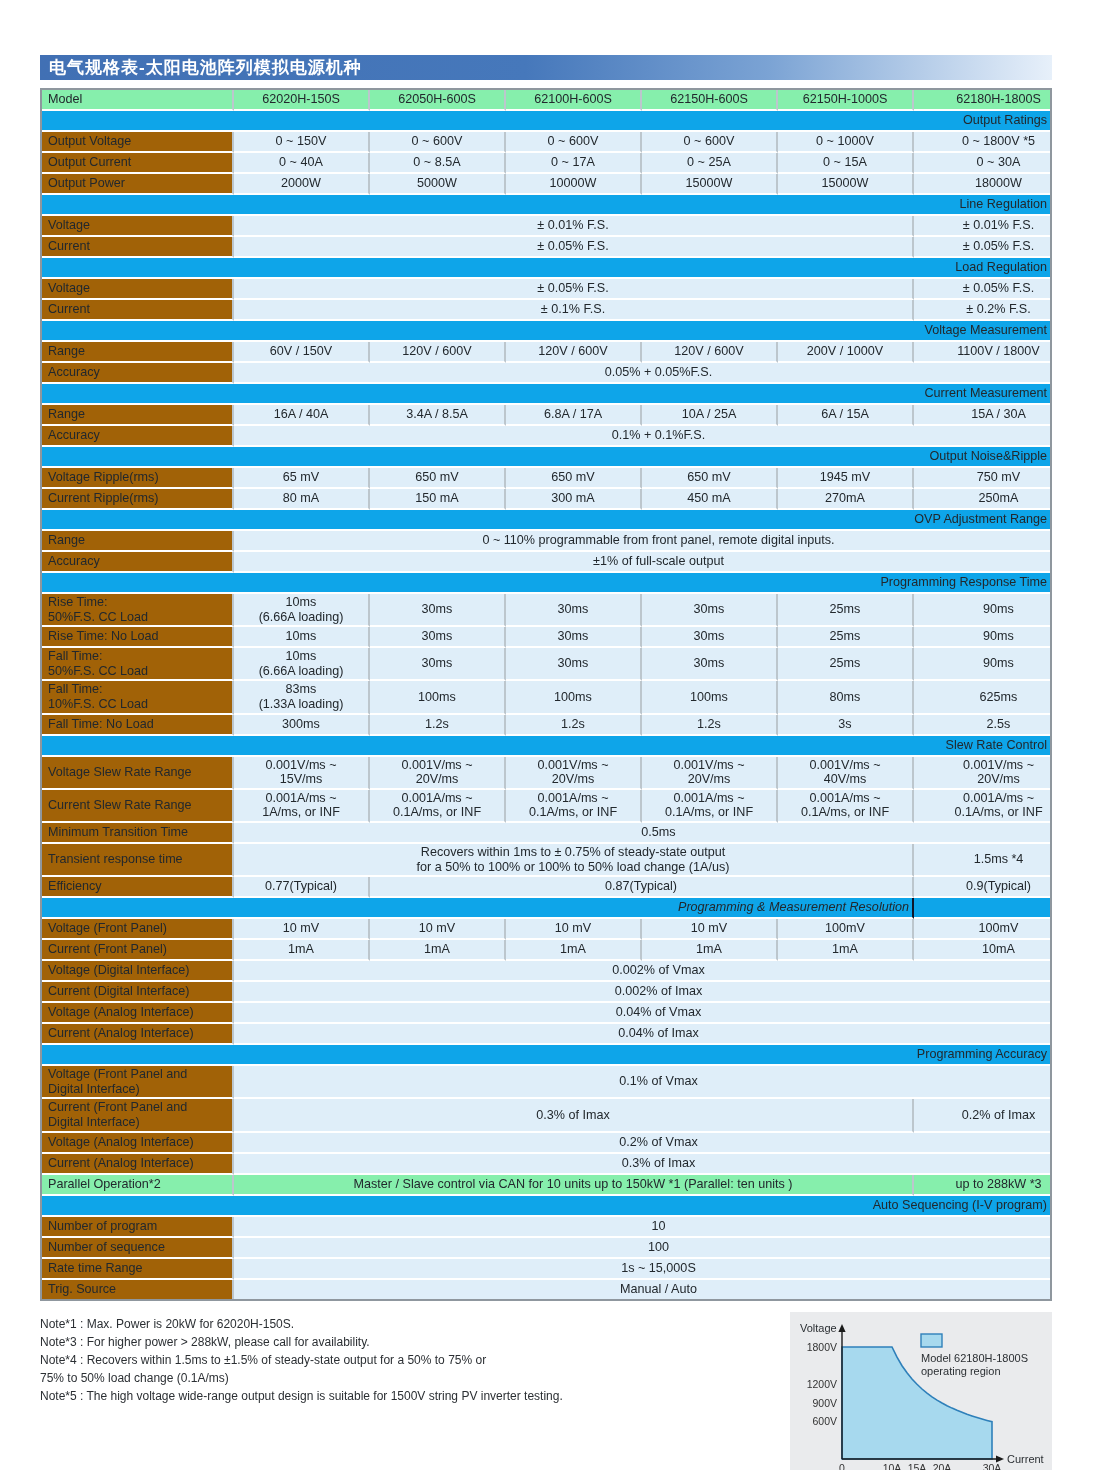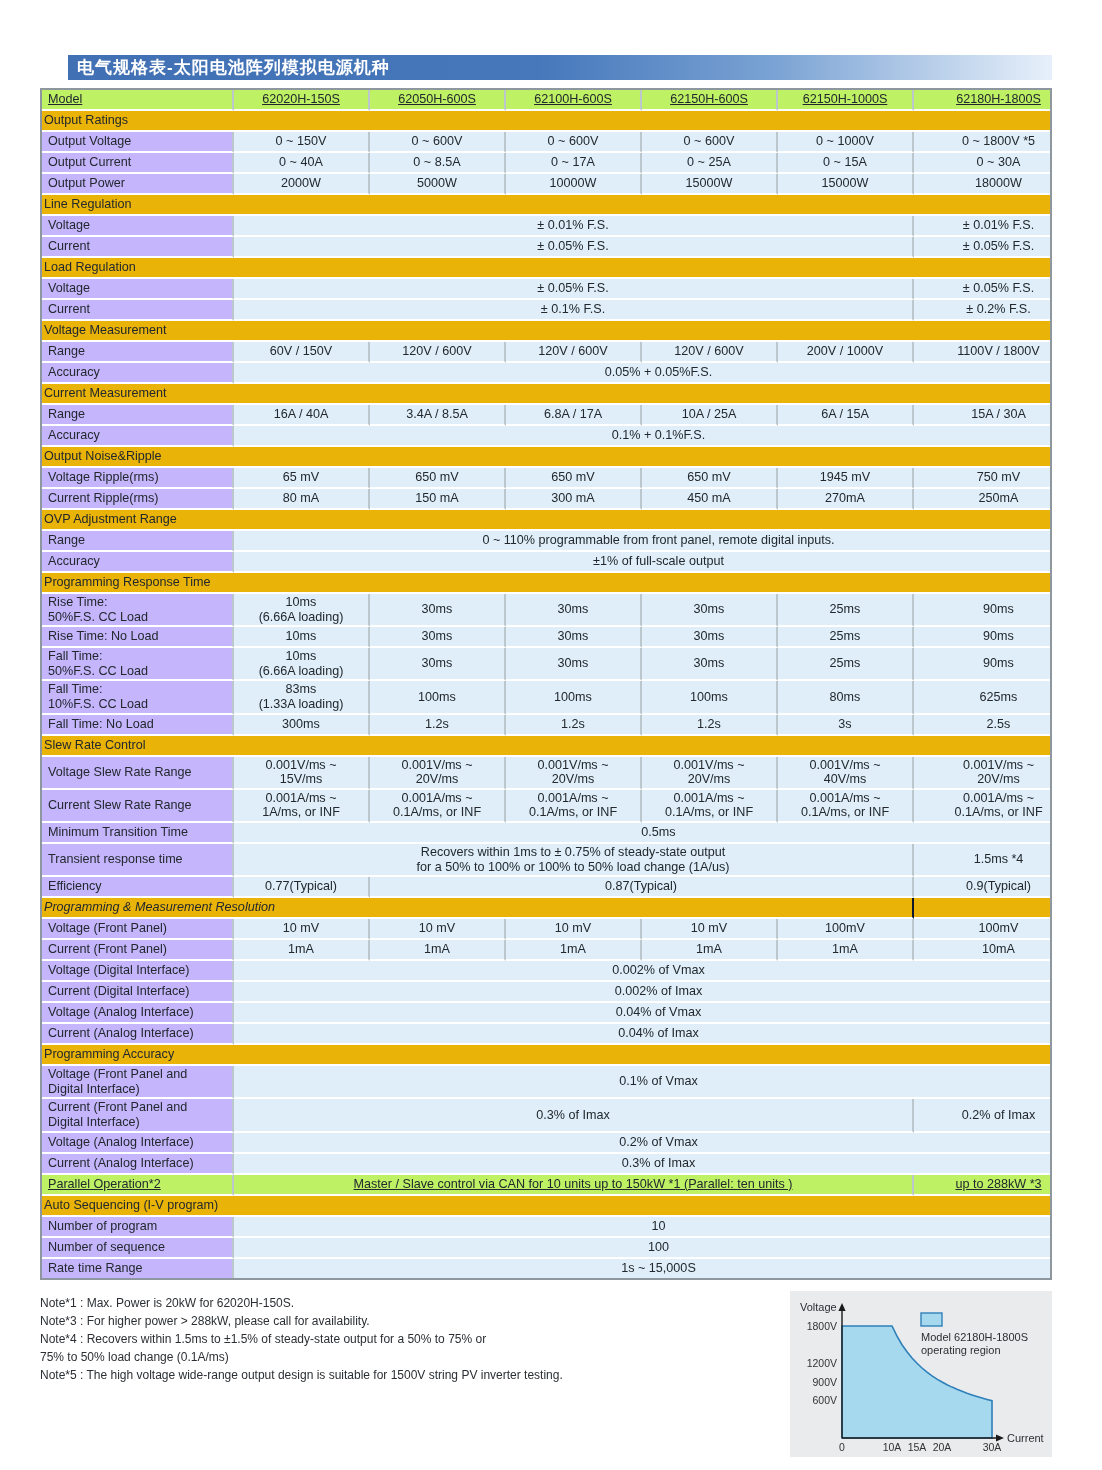--- a/index.html
+++ b/index.html
@@ -1,31 +1,31 @@
 <!DOCTYPE html>
 <html><head>
 <meta charset="utf-8">
 <style>
   html,body{margin:0;padding:0;background:#fff;}
   body{width:1102px;height:1470px;position:relative;font-family:"Liberation Sans",sans-serif;color:#22282d;}
   .content{position:absolute;left:40px;top:55px;width:1012px;}
   .title-bar{height:25px;line-height:25px;font-size:17px;font-weight:bold;color:#ffffff;padding-left:9px;
     letter-spacing:1px;box-sizing:border-box;
-    background:linear-gradient(90deg,#4170b4 0%,#4678bb 48%,#7ba3d4 72%,#e7f0fa 100%);margin-left:28px;}
+    background:linear-gradient(90deg,#4170b4 0%,#4678bb 48%,#7ba3d4 72%,#e7f0fa 100%);}
   table.spec{border-collapse:separate;border-spacing:0;table-layout:fixed;width:1012px;margin-top:8px;
     border:2px solid #8f979e;background:#fff;}
   table.spec td{background:#dfeef9;font-size:12.6px;line-height:14.6px;text-align:center;vertical-align:middle;
     padding:1px 3px;height:17px;white-space:pre-line;overflow:hidden;
     border-right:2px solid #bcc6cd;border-bottom:2px solid #ffffff;}
   table.spec tr td:last-child{border-right:none;padding-left:36px;}
   table.spec tr:last-child td{border-bottom:none;}
-  table.spec td.lbl{background:#c4b5fd;text-align:left;padding-left:6px;}
-  table.spec tr.section td{background:#eab308;text-align:left;padding-left:2px;border-right:none;}
+  table.spec td.lbl{background:#a16207;text-align:left;padding-left:6px;}
+  table.spec tr.section td{background:#0ea5e9;text-align:right;padding-left:2px;border-right:none;}
   table.spec tr.section td.secsplit{border-right:2px solid #0f172a;font-style:italic;}
-  table.spec tr.hl td{background:#bef264;text-decoration:underline;}
+  table.spec tr.hl td{background:#86efac;}
   .bottom{display:flex;margin-top:11px;align-items:flex-start;}
   .notes{flex:1;font-size:12px;line-height:18.2px;color:#2b2f33;padding-top:3px;}
   .chart-panel{width:262px;height:166px;background:#eaebed;flex:none;}
   .chart-panel svg{display:block;}
   svg text{font-family:"Liberation Sans",sans-serif;font-size:10.5px;fill:#333;}
   svg text.axis-label{font-size:11px;fill:#2b2f33;}
   svg text.legend-text{font-size:11px;fill:#2b2f33;}
   [data-name="chart-guides"] line{stroke:#555;stroke-width:0.9;stroke-dasharray:3 2.4;}
   .axis{stroke:#1a1a1a;stroke-width:1.4;}
   .arrow{fill:#1a1a1a;}
@@ -353,20 +353,24 @@
           <td colspan="6" data-name="spec-cell">10</td>
         </tr>
         <tr>
           <td class="lbl" data-name="row-label">Number of sequence</td>
           <td colspan="6" data-name="spec-cell">100</td>
         </tr>
         <tr>
           <td class="lbl" data-name="row-label">Rate time Range</td>
           <td colspan="6" data-name="spec-cell">1s ~ 15,000S</td>
         </tr>
+        <tr>
+          <td class="lbl" data-name="row-label">Trig. Source</td>
+          <td colspan="6" data-name="spec-cell">Manual / Auto</td>
+        </tr>
       </tbody>
   </table>
 
   <div class="bottom" data-name="bottom-area">
     <div class="notes" data-name="notes">
         <div data-name="note-line">Note*1 : Max. Power is 20kW for 62020H-150S.</div>
         <div data-name="note-line">Note*3 : For higher power &gt; 288kW, please call for availability.</div>
         <div data-name="note-line">Note*4 : Recovers within 1.5ms to ±1.5% of steady-state output for a 50% to 75% or</div>
         <div data-name="note-line">75% to 50% load change (0.1A/ms)</div>
         <div data-name="note-line">Note*5 : The high voltage wide-range output design is suitable for 1500V string PV inverter testing.</div>

